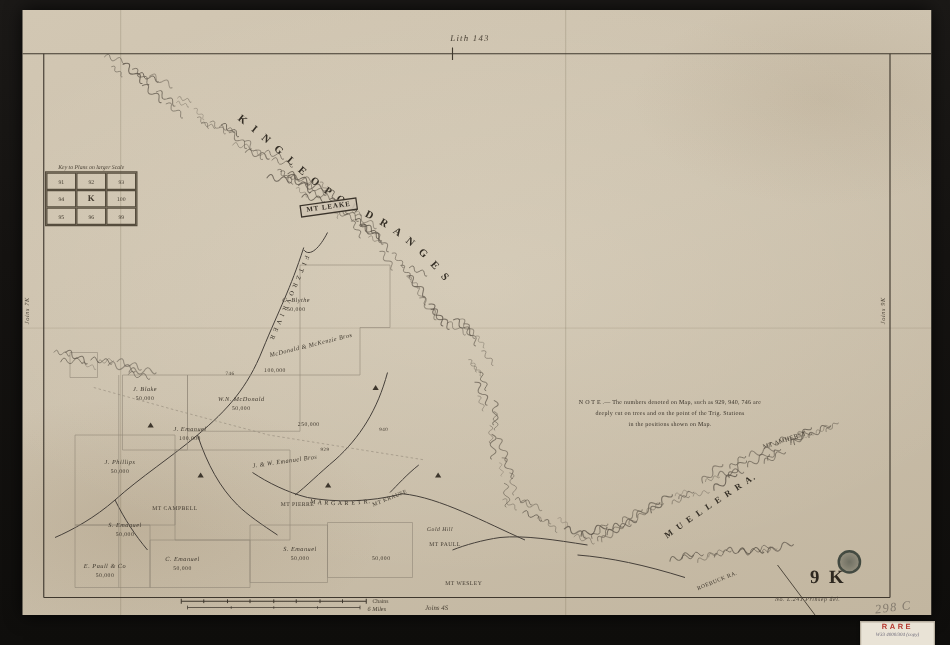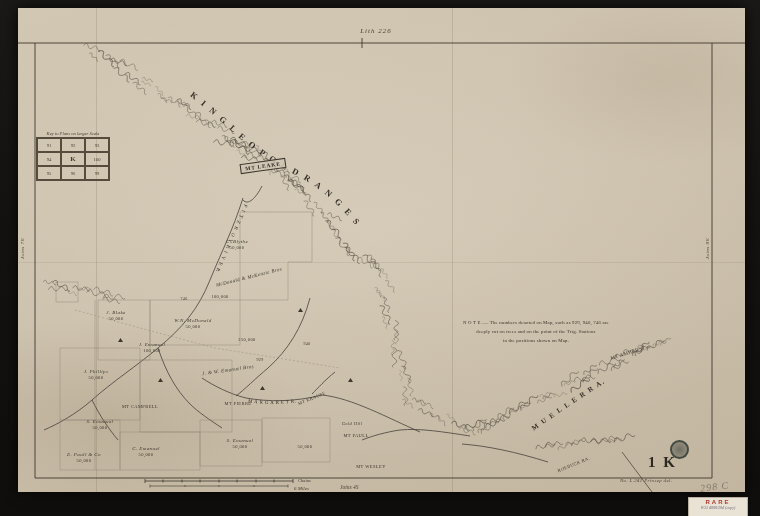--- a/index.html
+++ b/index.html
@@ -286,21 +286,21 @@
         <path d="M-7,0 q2,-5 4,-1 q2,3 4,0 q2,-4 4,-1 q2,3 3,1" transform="translate(110.65678953524264,301.7119157773753) rotate(13.980039858252017) scale(1.1831212738528847)" stroke-width="0.6" opacity="0.63"></path>
         <path d="M-7,0 q2,-5 4,-1 q2,3 4,0 q2,-4 4,-1 q2,3 3,1" transform="translate(113.29168129339814,298.69343732483685) rotate(4.125403097823469) scale(1.4651667840778828)" stroke-width="0.6" opacity="0.54"></path>
         <path d="M-7,0 q2,-5 4,-1 q2,3 4,0 q2,-4 4,-1 q2,3 3,1" transform="translate(642.372415210586,349.84480856731534) rotate(-43.052516423495206) scale(1.28625578712672)" stroke-width="0.6" opacity="0.78"></path>
         <path d="M-7,0 q2,-5 4,-1 q2,3 4,0 q2,-4 4,-1 q2,3 3,1" transform="translate(645.7027573604137,349.61175040202215) rotate(-14.39323682557205) scale(0.7339111682027578)" stroke-width="0.6" opacity="0.46"></path>
         <path d="M-7,0 q2,-5 4,-1 q2,3 4,0 q2,-4 4,-1 q2,3 3,1" transform="translate(655.474073945079,346.3498404575512) rotate(-26.420722652556098) scale(1.313868428952992)" stroke-width="0.6" opacity="0.75"></path>
         <path d="M-7,0 q2,-5 4,-1 q2,3 4,0 q2,-4 4,-1 q2,3 3,1" transform="translate(658.647595458664,344.24724053172395) rotate(-25.33764140899638) scale(0.8949967518448829)" stroke-width="0.6" opacity="0.51"></path>
         <path d="M-7,0 q2,-5 4,-1 q2,3 4,0 q2,-4 4,-1 q2,3 3,1" transform="translate(665.7292843400501,342.43252968229353) rotate(-33.823675021858605) scale(0.8181103309616446)" stroke-width="0.6" opacity="0.76"></path>
       </g>
   </svg>
 
-  <div class="lith">Lith 226</div>
+  <div class="lith">Lith 143</div>
 
   <div class="mtleake">MT LEAKE</div>
 
   <div class="note">
     <div>N O T E .— The numbers denoted on Map, such as 929, 940, 746 are</div>
     <div>deeply cut on trees and on the point of the Trig. Stations</div>
     <div>in the positions shown on Map.</div>
   </div>
 
   <div class="keygrid">
@@ -356,21 +356,21 @@
     </div>
 
   <div class="edge-join" style="left:12px;top:246px;">Joins 7K</div>
   <div class="edge-join" style="left:697px;top:246px;">Joins 9K</div>
   <div class="joins-bottom">Joins 4S</div>
 
   <div class="scale-lbl" style="left:298px;top:478px;">Chains</div>
   <div class="scale-lbl" style="left:294px;top:486px;font-style:italic;font-size:5px;">6 Miles</div>
 
   <div class="stamp"></div>
-  <div class="sheet-id">1 K</div>
+  <div class="sheet-id">9 K</div>
   <div class="imprint">No.  L.241  Prinsep del.</div>
   <div class="pencil">298 C</div>
 
   <div class="rare">
     <div class="r1">RARE</div>
     <div class="r2">W33 4000/304 (copy)</div>
   </div>
 </div>
 
 </body></html>

